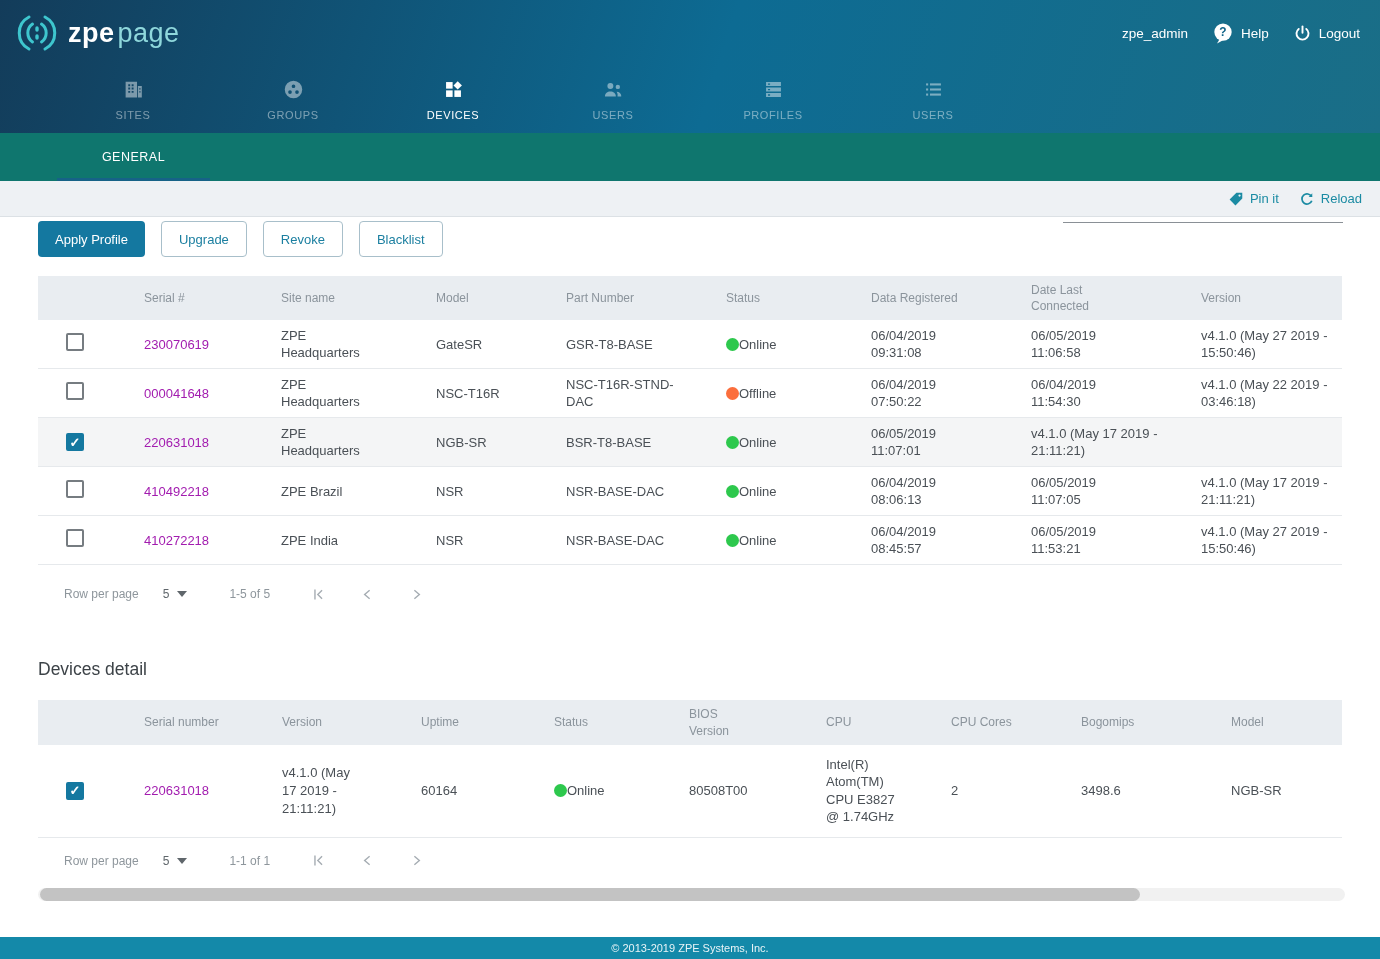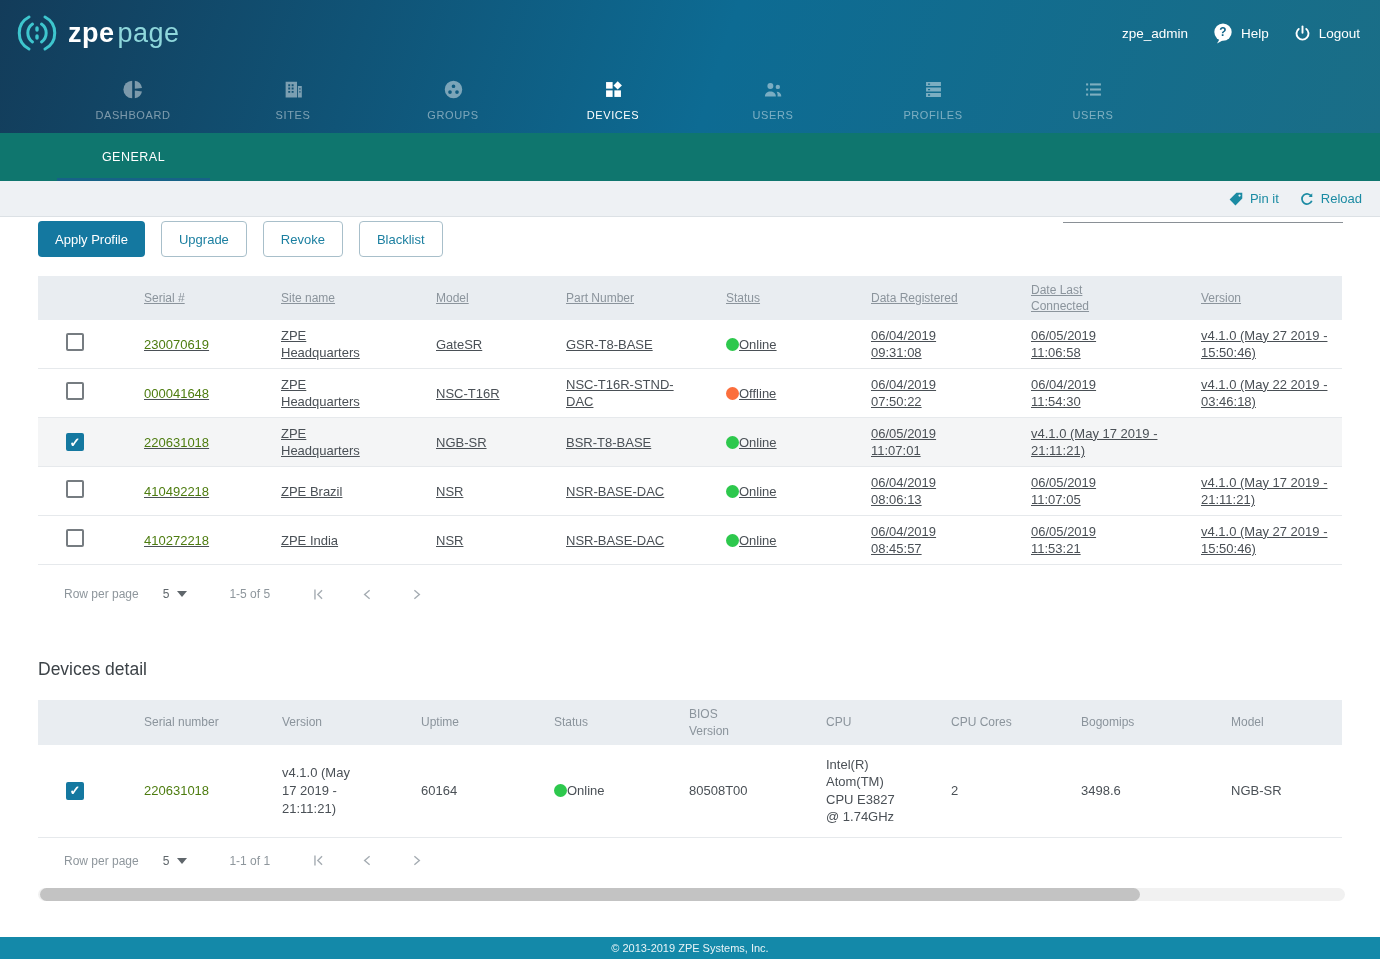--- a/index.html
+++ b/index.html
@@ -40,27 +40,27 @@
   .btn { height:36px; border-radius:4px; font-size:13px; display:inline-flex; align-items:center; padding:0 17px;
          cursor:pointer; font-family:inherit; }
   .btn-primary { background:#1478a0; color:#fff; border:none; }
   .btn-outline { background:#fff; color:#1b7fa0; border:1px solid #a8bfca; }
   
   .table { margin:19px 38px 0 38px; }
   .thead { display:grid; background:#e9edf1; min-height:42px; align-items:center; color:#8b949c; font-size:12px; }
   .trow  { display:grid; min-height:49px; align-items:center; border-bottom:1px solid #e6e9ec;
            font-size:13px; color:#4a5056; background:#fff; }
   .trow.selected { background:#f4f5f6; }
-  .t1 { grid-template-columns:90px 137px 155px 130px 160px 145px 160px 170px 157px;text-decoration:underline; }
+  .t1 { grid-template-columns:90px 137px 155px 130px 160px 145px 160px 170px 157px; }
   .t2 { grid-template-columns:90px 138px 139px 133px 135px 137px 125px 130px 150px 127px; }
   .cell { padding:6px 10px 6px 16px; line-height:1.35; }
   .cell-check { padding-left:28px; }
   .w-site   { max-width:116px; } .w-part    { max-width:136px; } .w-date { max-width:128px; }
   .w-version{ max-width:171px; } .w-version2{ max-width:111px; } .w-cpu  { max-width:96px; }
-  .link { color:#4d7c0f; cursor:pointer; text-decoration:none; }
+  .link { color:#a21caf; cursor:pointer; text-decoration:none; }
   .status-cell { display:flex; align-items:center; }
   .dot { width:13px; height:13px; border-radius:50%; flex:0 0 auto; background:#ccc; }
   .checkbox { width:18px; height:18px; border:2px solid #767c81; border-radius:2px; background:#fff;
               display:inline-flex; align-items:center; justify-content:center; cursor:pointer; }
   .checkbox.checked { background:#1478a0; border-color:#1478a0; }
   .checkbox.checked::after { content:"✓"; color:#fff; font-size:13px; font-weight:bold; line-height:1; }
   
   .pagination { display:flex; align-items:center; padding-left:64px; height:58px; color:#8e969c; font-size:12px; }
   .pagination.compact { height:46px; }
   .pg-value { margin-left:24px; display:flex; align-items:center; gap:8px; color:#5f666b; cursor:pointer; }
@@ -113,30 +113,20 @@
             <path d="M12 3v8"></path>
             <path d="M7.2 6.2 A7.6 7.6 0 1 0 16.8 6.2"></path>
           </svg>
         </span>
         <span>Logout</span>
       </span>
     </div>
   </div>
 
   <div class="nav">
-    <div class="nav-item">
-      <span>
-        <svg width="21" height="21" viewBox="0 0 24 24" fill="currentColor">
-          <path d="M10.5 2a10 10 0 1 0 0 20V2z"></path>
-          <path d="M13.5 2a10 10 0 0 1 8.2 8.2l-8.2 1z"></path>
-          <path d="M13.5 13.2l8.2 1a10 10 0 0 1-8.2 7.8z"></path>
-        </svg>
-      </span>
-      <span class="nav-label">DASHBOARD</span>
-    </div>
     <div class="nav-item">
       <span>
         <svg width="21" height="21" viewBox="0 0 24 24" fill="currentColor">
           <path fill-rule="evenodd" d="M3 21V3h13v18H3zm3-15h2.2v2.2H6V6zm3.9 0h2.2v2.2H9.9V6zM6 9.8h2.2V12H6V9.8zm3.9 0h2.2V12H9.9V9.8zM6 13.6h2.2v2.2H6v-2.2zm3.9 0h2.2v2.2H9.9v-2.2z"></path>
           <path fill-rule="evenodd" d="M17 21V8h4.5v13H17zm1.5-10.5h1.6v1.6h-1.6v-1.6zm0 3.4h1.6v1.6h-1.6v-1.6z"></path>
         </svg>
       </span>
       <span class="nav-label">SITES</span>
     </div>
     <div class="nav-item">

